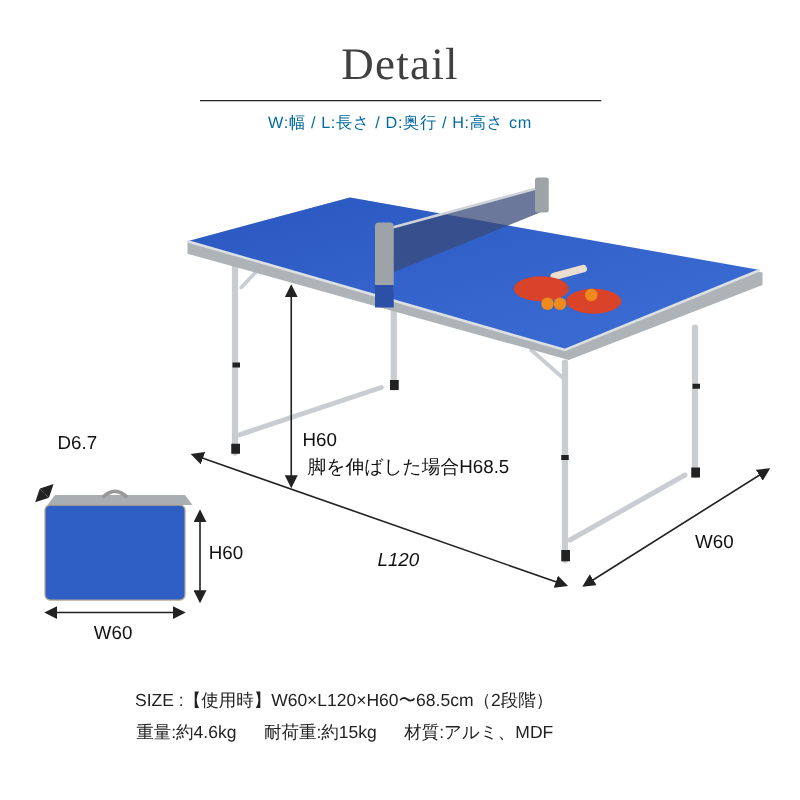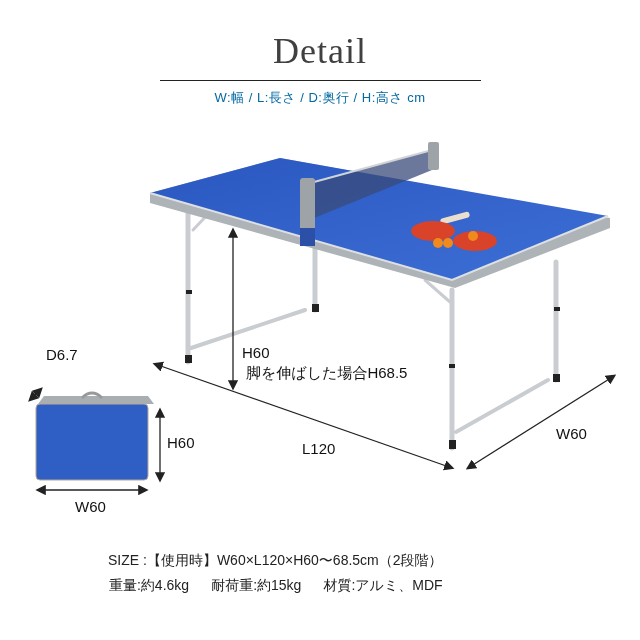--- a/index.html
+++ b/index.html
@@ -88,21 +88,21 @@
   </g>
   <g stroke="#222" stroke-width="1.3" fill="none">
     <line x1="30" y1="400" x2="41" y2="389" marker-start="url(#arr)" marker-end="url(#arr)"></line>
     <line x1="160" y1="410" x2="160" y2="480" marker-start="url(#arr)" marker-end="url(#arr)"></line>
     <line x1="38" y1="490" x2="146" y2="490" marker-start="url(#arr)" marker-end="url(#arr)"></line>
   </g>
 </svg>
 
 <div class="lbl" style="left:242px; top:344px;">H60</div>
 <div class="lbl" style="left:246px; top:364px;">脚を伸ばした場合H68.5</div>
-<div class="lbl" style="left:302px; top:440px;">L120</div>
+<div class="lbl" style="left:302px; top:440px;font-style:italic;">L120</div>
 <div class="lbl" style="left:556px; top:425px;">W60</div>
 
 <div class="lbl" style="left:46px; top:346px;">D6.7</div>
 <div class="lbl" style="left:167px; top:434px;">H60</div>
 <div class="lbl" style="left:75px; top:498px;">W60</div>
 
 <div class="specs">
   <div class="row">
     <span>SIZE :</span><span>【使用時】W60×L120×H60〜68.5cm（2段階）</span>
   </div>

